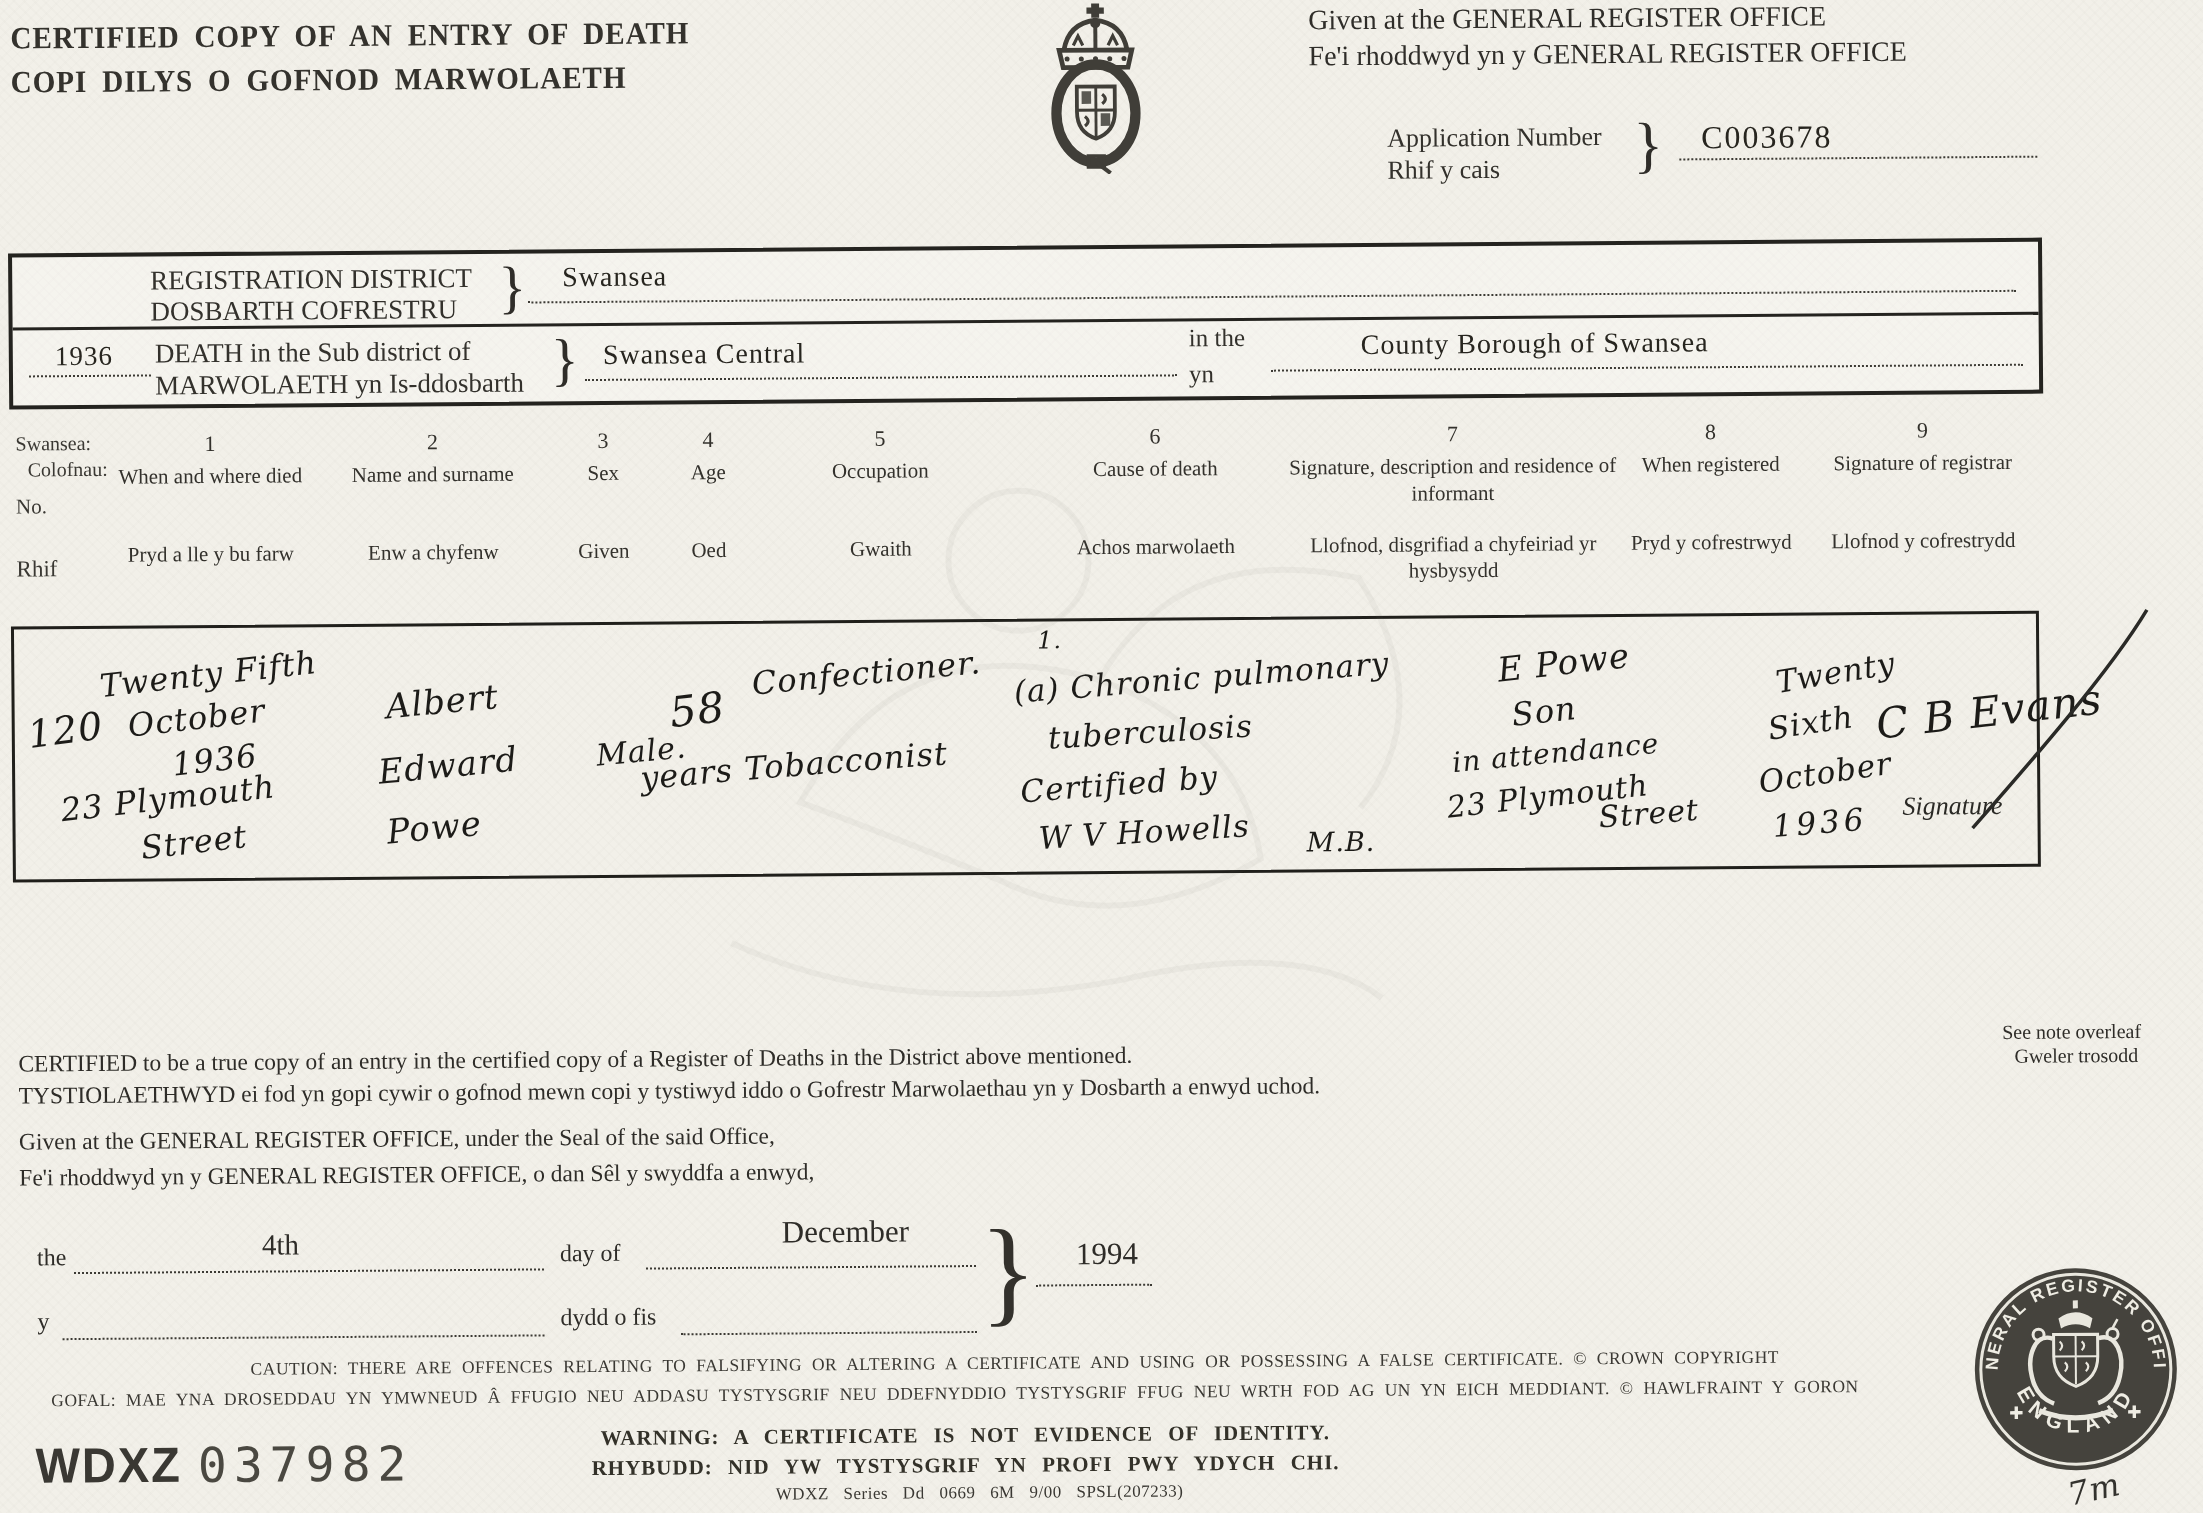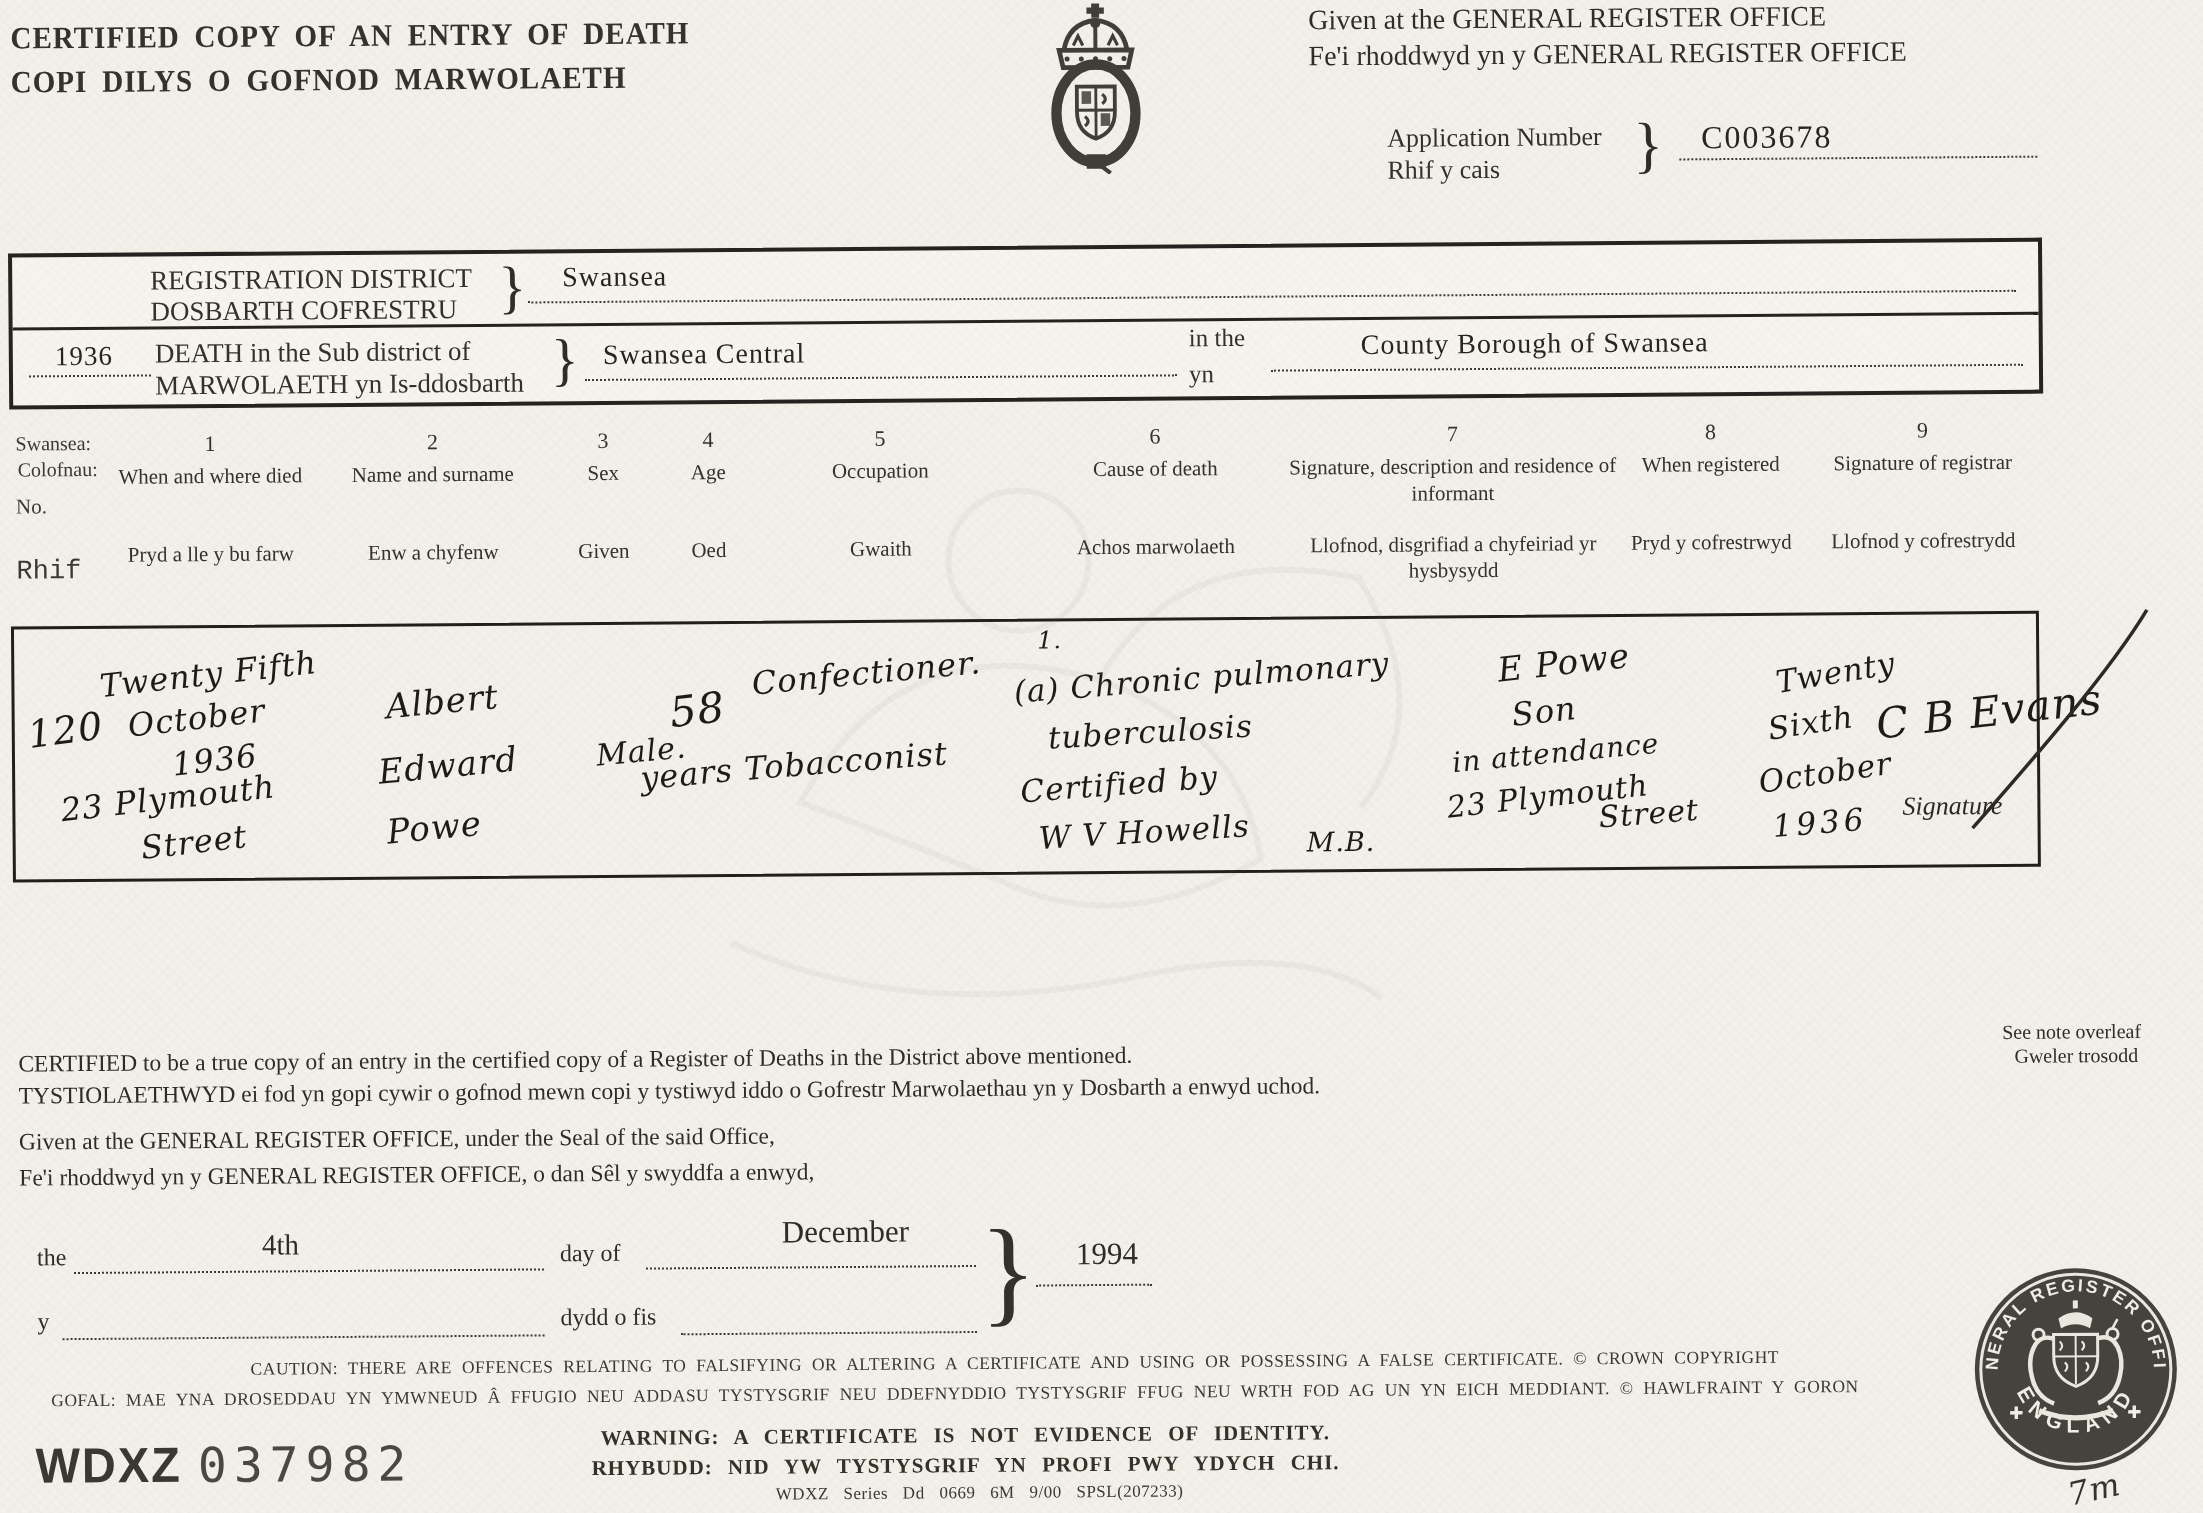--- a/index.html
+++ b/index.html
@@ -111,23 +111,23 @@
     <div class="t brace" style="left:538px;top:78px;font-size:58px;">}</div>
     <div class="t val" style="left:590px;top:86px;">Swansea Central</div>
     <div class="dotted" style="left:572px;top:126px;width:592px;"></div>
     <div class="t lbl" style="left:1176px;top:76px;font-size:25px;">in the</div>
     <div class="t lbl" style="left:1176px;top:112px;font-size:25px;">yn</div>
     <div class="t val" style="left:1348px;top:82px;">County Borough of Swansea</div>
     <div class="dotted" style="left:1258px;top:122px;width:752px;"></div>
   </div>
 
   <div class="t smallc" style="left:18px;top:424px;">Swansea:</div>
-  <div class="t smallc" style="left:20px;top:450px;">Colofnau:</div>
+  <div class="t smallc" style="left:30px;top:450px;">Colofnau:</div>
   <div class="t smallc" style="left:18px;top:486px;font-size:21px;">No.</div>
-  <div class="t smallc" style="left:18px;top:548px;font-size:27px;font-family:Liberation Mono, monospace;">Rhif</div>
+  <div class="t smallc" style="left:18px;top:548px;font-size:23px;">Rhif</div>
 
   <div class="colhead" style="left:110px;top:424px;width:205px;">
     <div class="cnum">1</div>
     <div class="cen">When and where died</div>
     <div class="ccy">Pryd a lle y bu farw</div>
   </div>
   <div class="colhead" style="left:330px;top:424px;width:210px;">
     <div class="cnum">2</div>
     <div class="cen">Name and surname</div>
     <div class="ccy">Enw a chyfenw</div>

